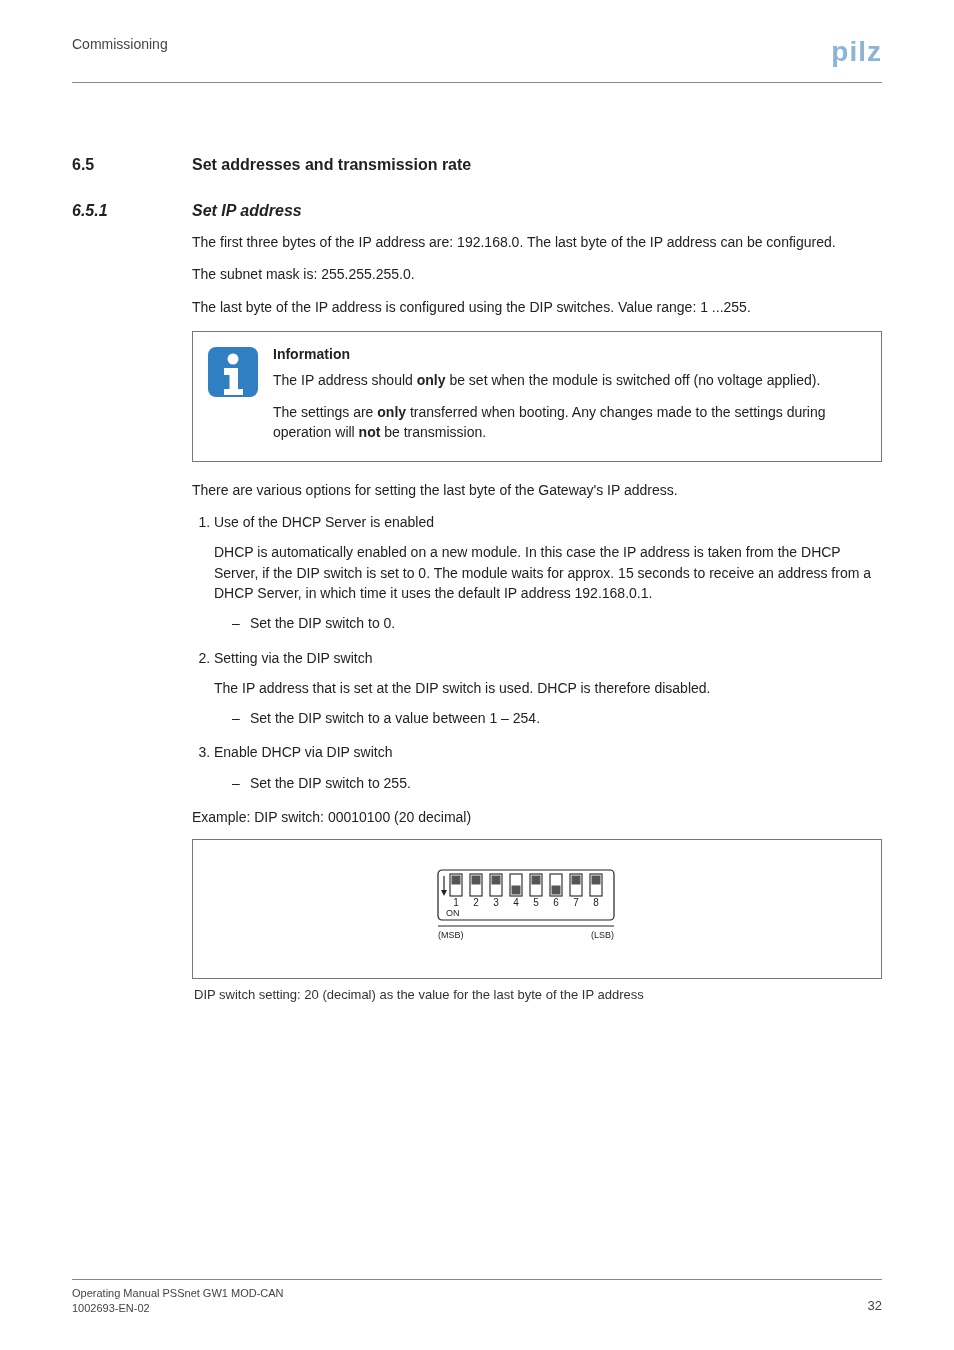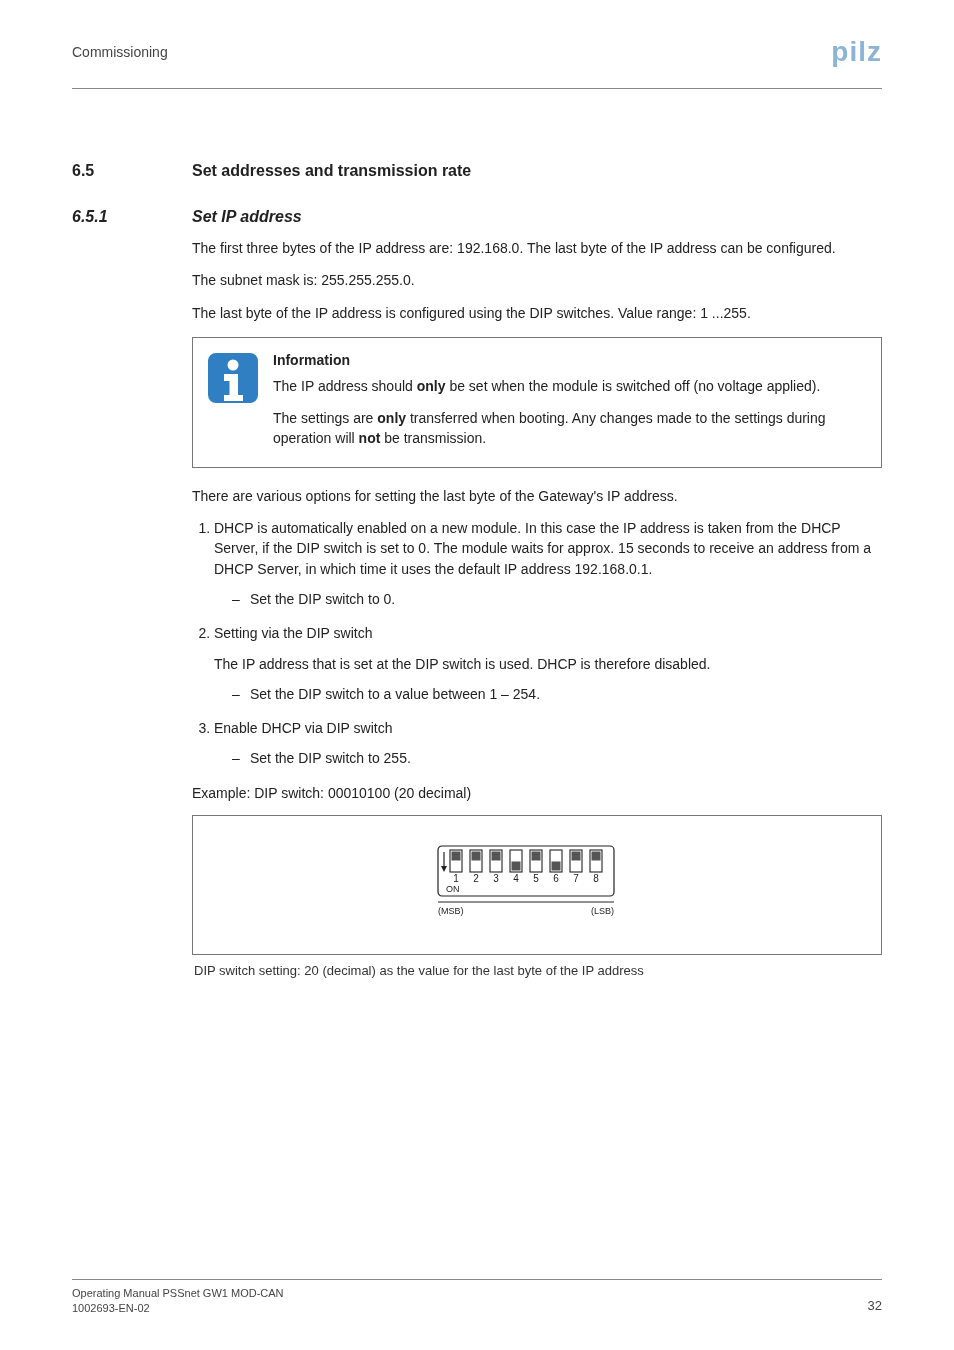--- a/index.html
+++ b/index.html
@@ -13,23 +13,23 @@
   }
   .page {
     width: 954px;
     min-height: 1350px;
     padding: 36px 72px 40px 72px;
     position: relative;
   }
   .header-row {
     display: flex;
     justify-content: space-between;
-    align-items: center;
+    align-items: flex-start;
     border-bottom: 1px solid #888;
-    padding-bottom: 20px;
+    padding-bottom: 14px;
     margin-bottom: 56px;
   }
   .header-title {
     font-size: 14px;
     color: #444;
   }
   .logo {
     font-size: 28px;
     font-weight: 700;
     letter-spacing: 1px;
@@ -171,20 +171,21 @@
         <p style="margin-bottom:4px;">
           <span>The settings are </span><b>only</b><span> transferred when booting. Any changes made to the settings during operation will </span><b>not</b><span> be transmission.</span>
         </p>
       </div>
     </div>
 
     <p>There are various options for setting the last byte of the Gateway's IP address.</p>
 
     <ol class="main-list">
       <li>
+        <div class="li-head">Use of the DHCP Server is enabled</div>
         <p class="li-para">DHCP is automatically enabled on a new module. In this case the IP address is taken from the DHCP Server, if the DIP switch is set to 0. The module waits for approx. 15 seconds to receive an address from a DHCP Server, in which time it uses the default IP address 192.168.0.1.</p>
         <ul class="dash-list">
           <li>Set the DIP switch to 0.</li>
         </ul>
       </li>
       <li>
         <div class="li-head">Setting via the DIP switch</div>
         <p class="li-para">The IP address that is set at the DIP switch is used. DHCP is therefore disabled.</p>
         <ul class="dash-list">
           <li>Set the DIP switch to a value between 1 – 254.</li>

